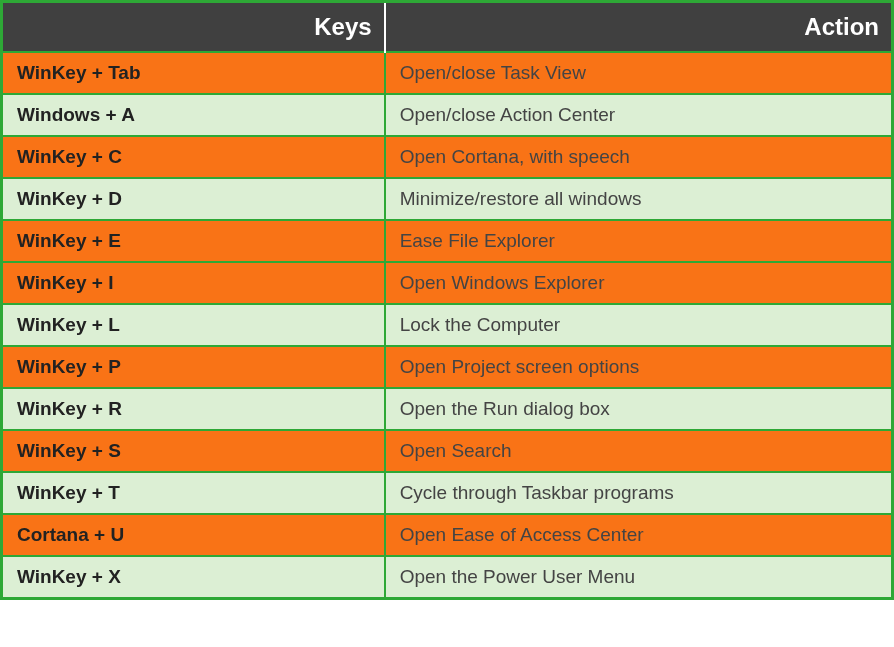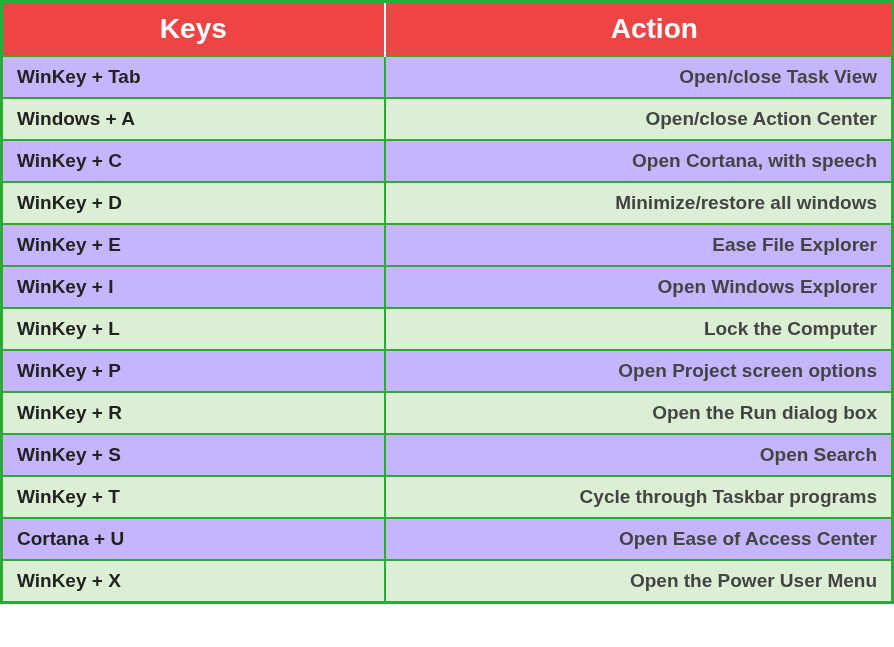--- a/index.html
+++ b/index.html
@@ -11,52 +11,51 @@
       font-family: Tahoma, "Segoe UI", Arial, sans-serif;
       background: #ffffff;
       padding: 0;
     }
     .shortcut-table {
       width: 894px;
       border-collapse: collapse;
       border: 3px solid #2ea836;
     }
     .shortcut-table thead th {
-      background: #ef4444;
+      background: #404040;
       color: #ffffff;
-      font-size: 28px;
+      font-size: 24px;
       font-weight: bold;
       padding: 10px 12px;
-      text-align: center;
+      text-align: right;
       border-right: 2px solid #ffffff;
     }
     .shortcut-table thead th:last-child {
       border-right: none;
       padding-left: 44px;
     }
     .shortcut-table tbody td {
       padding: 9px 14px;
       font-size: 19px;
       color: #3a3a3a;
       border: 2px solid #2ea836;
       vertical-align: middle;
     }
     .shortcut-table tbody td.keys-cell {
       width: 43%;
       font-weight: bold;
       color: #222222;
     }
     .shortcut-table tbody td.action-cell {
       width: 57%;
-      font-weight: bold;
+      font-weight: normal;
       color: #444444;
-      text-align: right;
     }
     .shortcut-table tbody tr.row-even td {
-      background: #c4b5fd;
+      background: #f97316;
     }
     .shortcut-table tbody tr.row-odd td {
       background: #dcefd4;
     }
   </style>
 </head>
 <body>
 
 <table class="shortcut-table">
   <thead>

